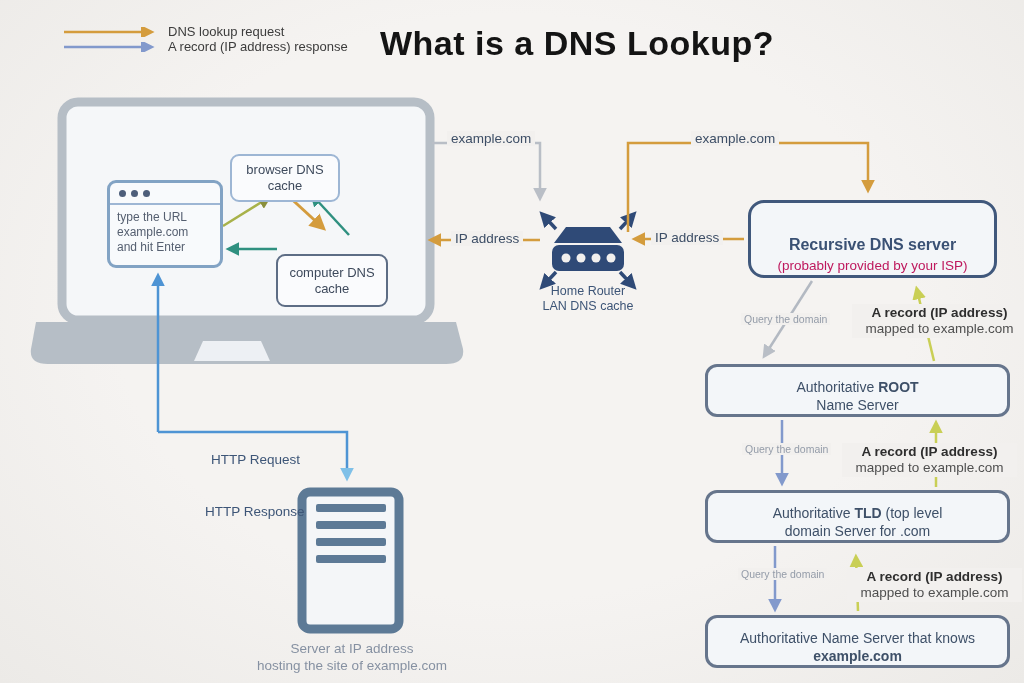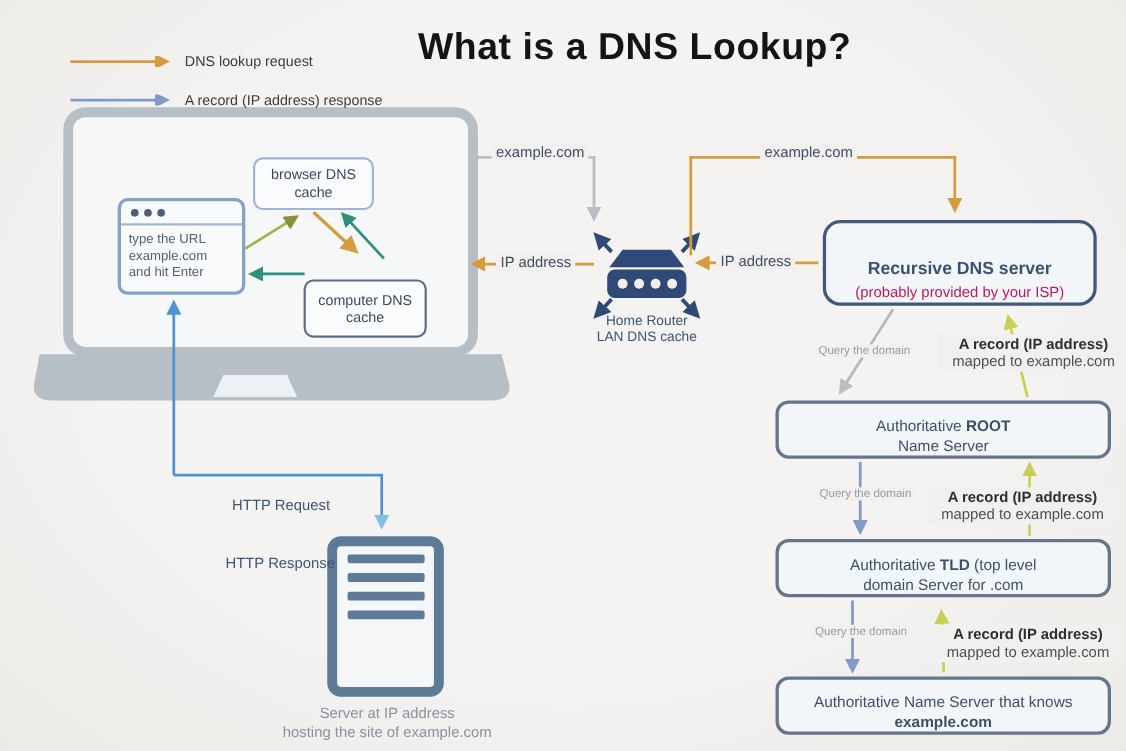--- a/index.html
+++ b/index.html
@@ -4,33 +4,33 @@
 <style>
   html,body{margin:0;padding:0;}
   body{font-family:"Liberation Sans",sans-serif;}
   .stage{position:relative;width:1024px;height:683px;overflow:hidden;
          background:radial-gradient(ellipse at 50% 45%, #f5f3f1 55%, #eceae7 100%);}
   .layer{position:absolute;left:0;top:0;width:1024px;height:683px;}
   .abs{position:absolute;}
 
   .title{left:380px;top:24px;font-size:34px;font-weight:700;color:#141414;letter-spacing:.5px;}
 
-  .legend{left:62px;top:48px;display:flex;flex-direction:column;gap:20px;}
+  .legend{left:62px;top:24px;display:flex;flex-direction:column;gap:0;}
   .legend-row{display:flex;align-items:center;gap:8px;height:15px;}
   .legend-label{font-size:13px;color:#3c3c3c;}
 
   .flow-label{font-size:13.5px;color:#3d4e66;background:var(--bg);padding:0 4px;white-space:nowrap;}
 
   .bw{left:107px;top:180px;width:116px;height:88px;background:#f8fafc;border:3px solid #82a3c4;border-radius:9px;box-sizing:border-box;}
   .bw-bar{height:20px;border-bottom:2px solid #9db6d4;display:flex;align-items:center;gap:5px;padding-left:9px;}
   .dot{width:7px;height:7px;border-radius:50%;background:#4d5e7a;display:inline-block;}
   .bw-body{padding:5px 4px 0 7px;font-size:12px;line-height:15px;color:#555f70;}
 
   .cachebox{box-sizing:border-box;background:#fafbfd;border-radius:9px;display:flex;flex-direction:column;align-items:center;justify-content:center;font-size:13px;line-height:16px;color:#3e4a5c;text-align:center;}
-  .browser-cache{left:230px;top:143px;width:110px;height:48px;border:2.5px solid #9db6d4;}
+  .browser-cache{left:230px;top:154px;width:110px;height:48px;border:2.5px solid #9db6d4;}
   .computer-cache{left:276px;top:236px;width:112px;height:53px;border:2.5px solid #5d6d85;margin-top:18px;}
 
   .router-caption{left:528px;top:284px;width:120px;text-align:center;font-size:12.5px;line-height:15px;color:#3d5577;}
 
   .nbox{box-sizing:border-box;background:#f3f6f9;border:3px solid #66758c;border-radius:12px;display:flex;flex-direction:column;align-items:center;justify-content:flex-end;text-align:center;font-size:14px;line-height:18px;color:#3e5068;}
   .recursive{left:748px;top:200px;width:249px;height:78px;border:3px solid #40587c;border-radius:16px;}
   .recursive .t1{font-size:16px;font-weight:700;color:#3a5174;}
   .recursive .t2{font-size:13.5px;color:#be185d;margin-top:3px;}
   .root{left:705px;top:364px;width:305px;height:53px;}
   .tld{left:705px;top:490px;width:305px;height:53px;}

